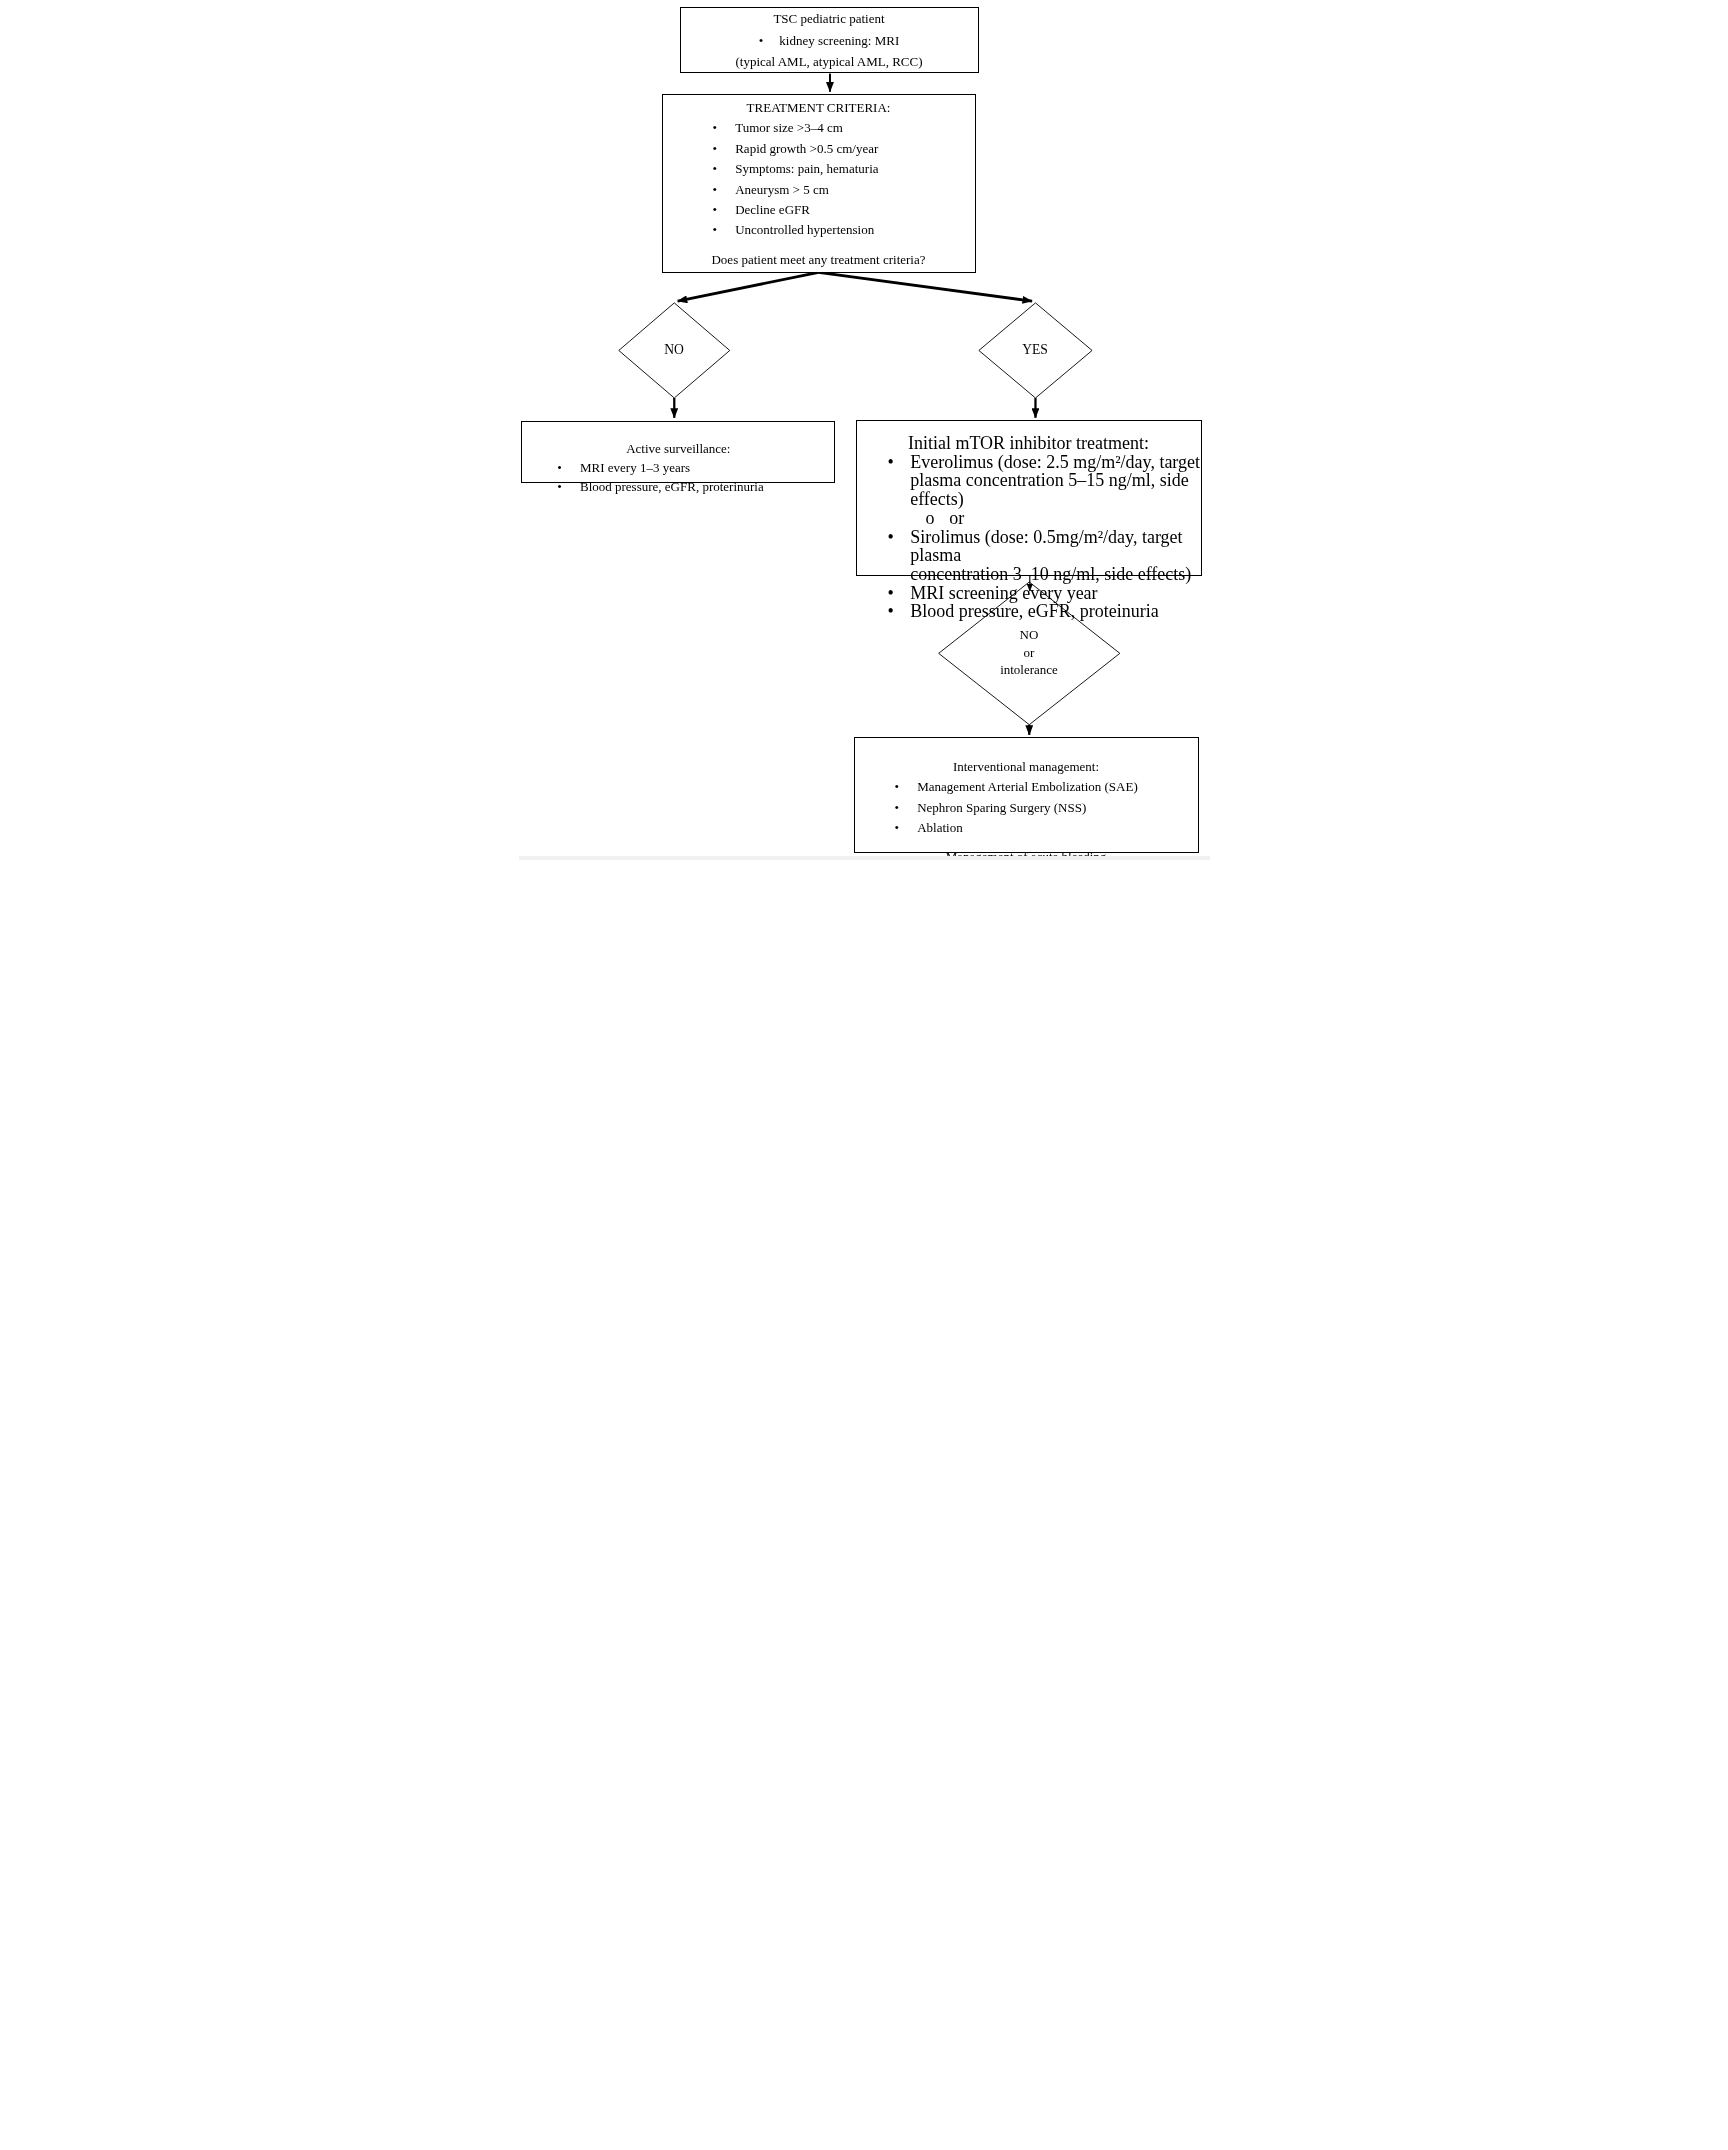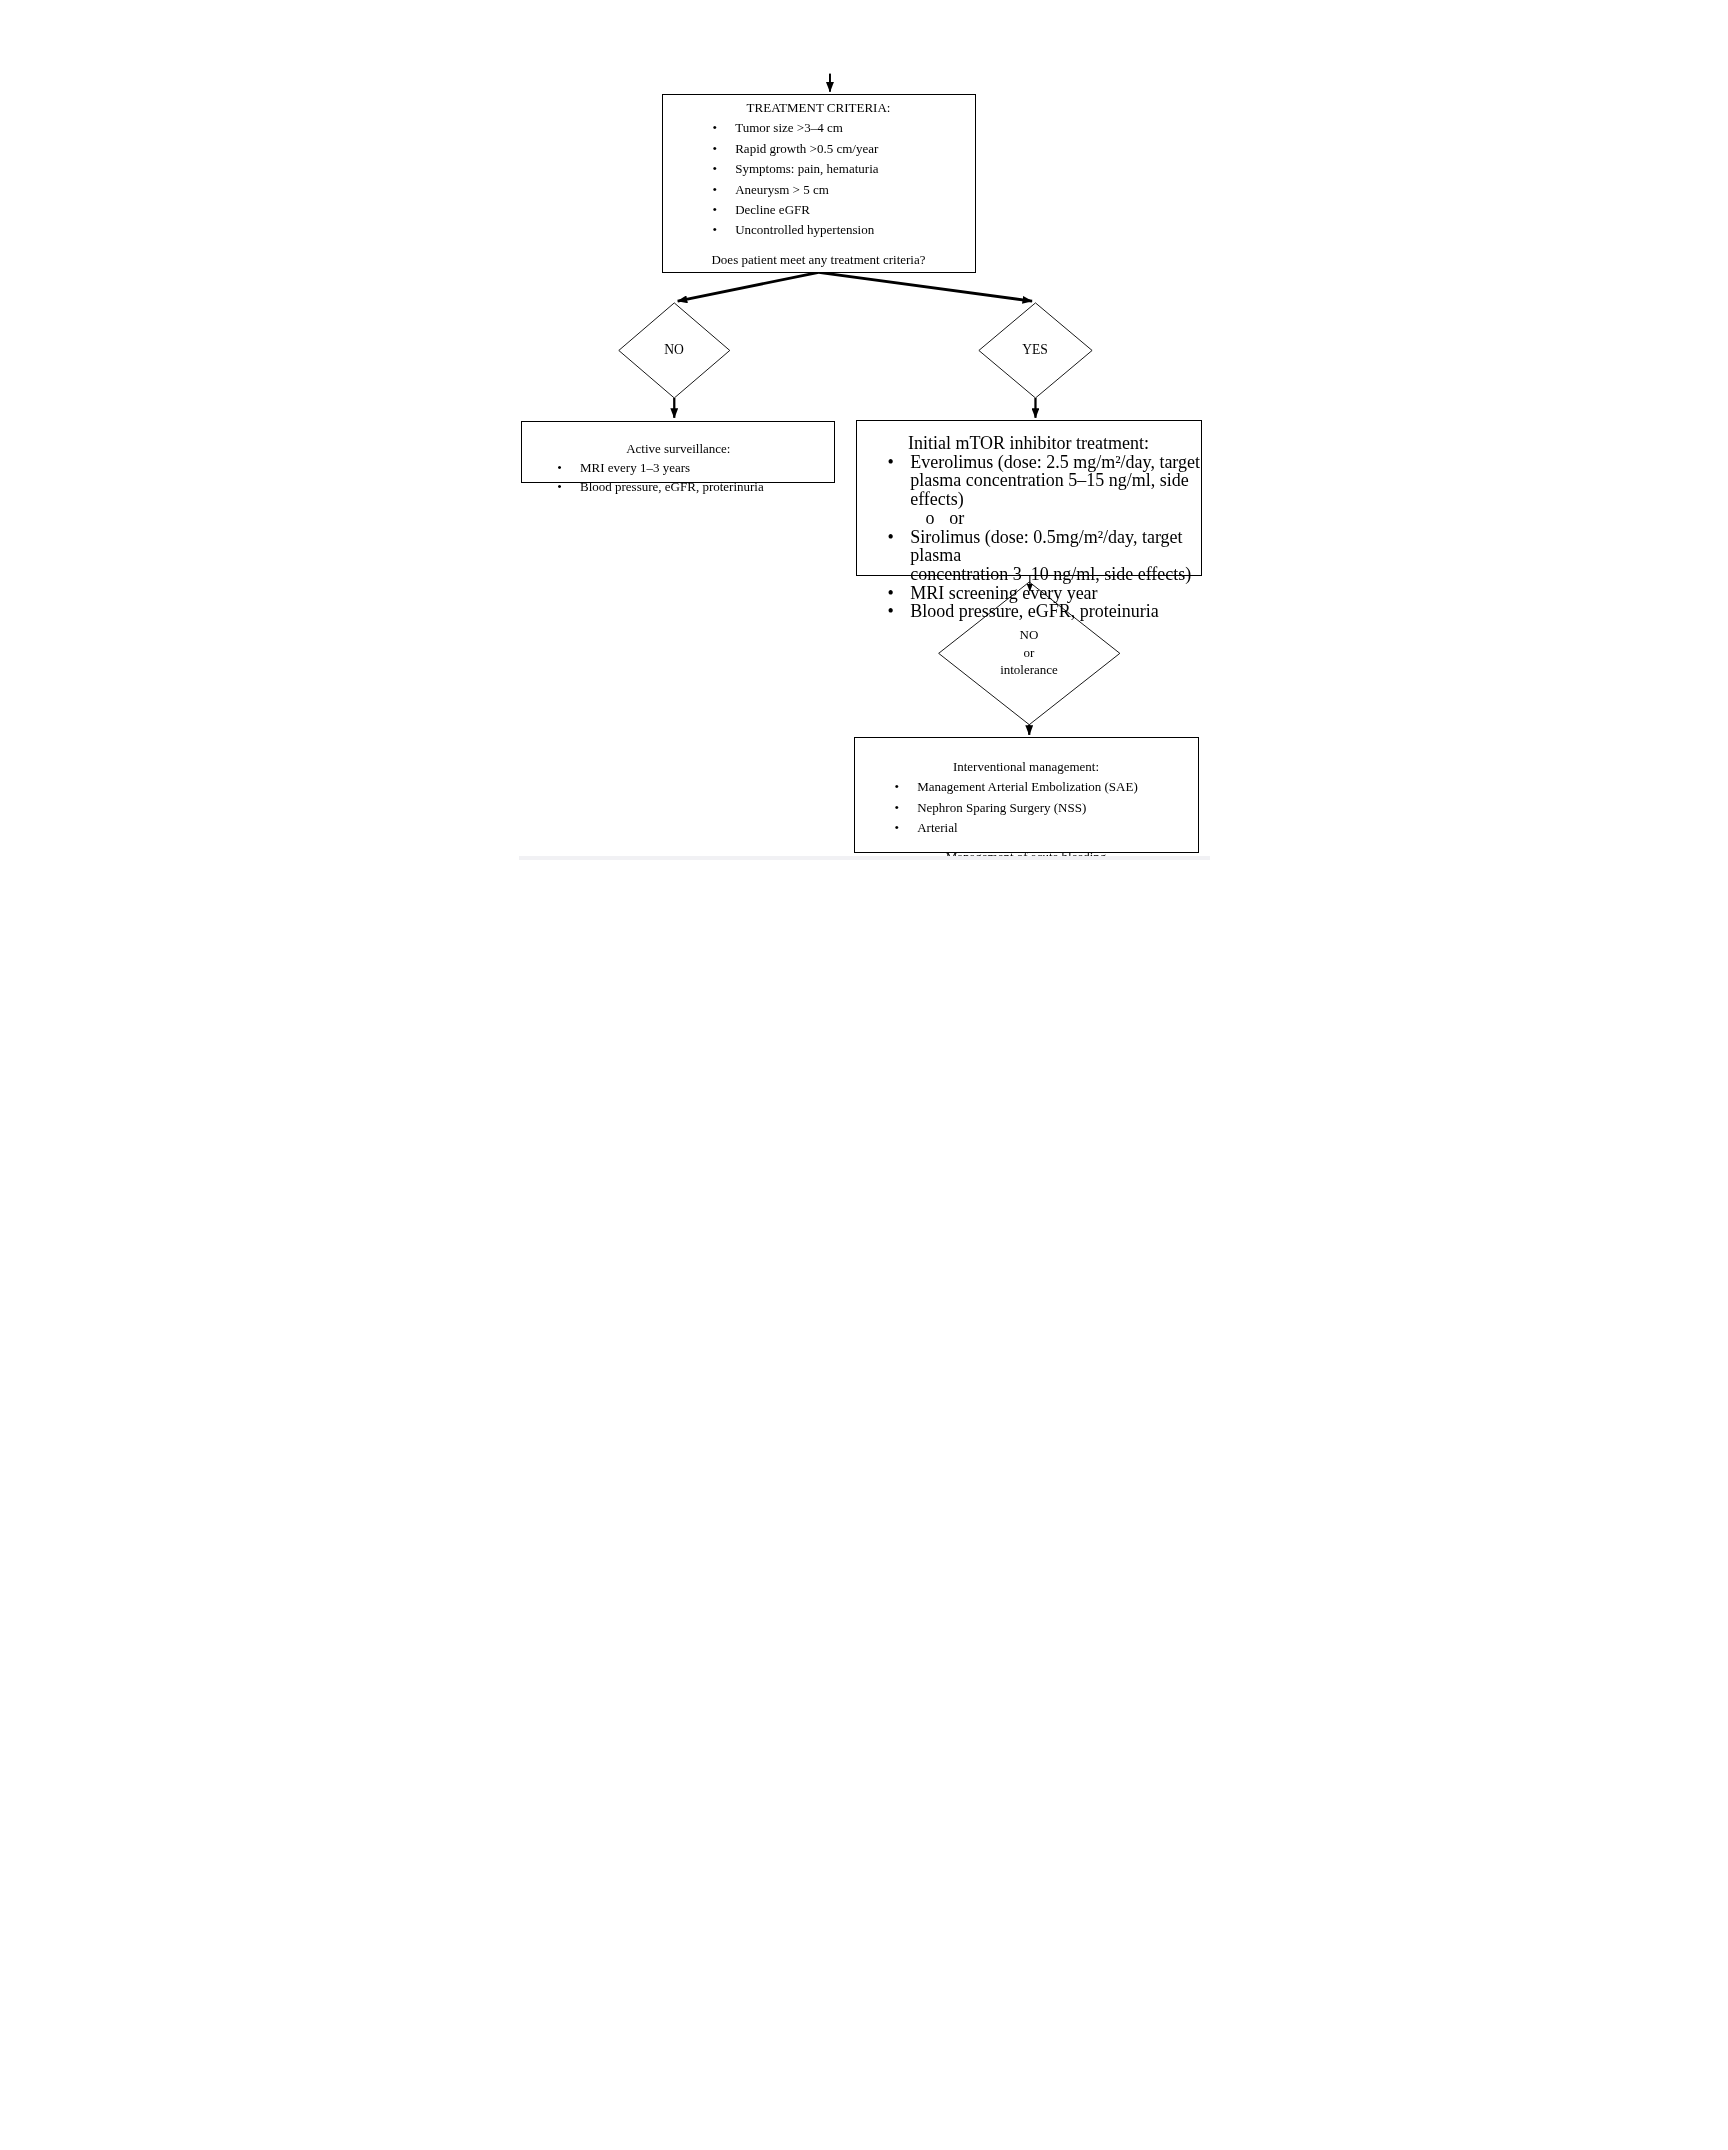--- a/index.html
+++ b/index.html
@@ -79,20 +79,27 @@
 
     <line x1="549" y1="130" x2="549" y2="162" stroke="#000" stroke-width="3.5" marker-end="url(#ah)"></line>
     <line x1="529" y1="481" x2="280" y2="532" stroke="#000" stroke-width="5" marker-end="url(#ah)"></line>
     <line x1="529" y1="481" x2="906" y2="532" stroke="#000" stroke-width="5" marker-end="url(#ah)"></line>
     <line x1="274" y1="703" x2="274" y2="738" stroke="#000" stroke-width="4" marker-end="url(#ah)"></line>
     <line x1="912" y1="703" x2="912" y2="738" stroke="#000" stroke-width="4" marker-end="url(#ah)"></line>
     <line x1="902" y1="1017" x2="902" y2="1044" stroke="#000" stroke-width="2" marker-end="url(#ah-s)"></line>
     <line x1="901" y1="1280" x2="901" y2="1298" stroke="#000" stroke-width="4" marker-end="url(#ah)"></line>
   </svg>
 
+  <div class="node screening">
+    <div class="center">TSC pediatric patient</div>
+    <div class="center">
+      <span>•</span><span class="inline-gap">kidney screening: MRI</span>
+    </div>
+    <div class="center">(typical AML, atypical AML, RCC)</div>
+  </div>
 
   <div class="node criteria">
     <div class="title center">TREATMENT CRITERIA:</div>
     <div class="b">
       <span class="m">•</span>
       <span class="t">Tumor size &gt;3–4 cm</span>
     </div>
     <div class="b">
       <span class="m">•</span>
       <span class="t">Rapid growth &gt;0.5 cm/year</span>
@@ -167,20 +174,20 @@
     <div class="b">
       <span class="m">•</span>
       <span class="t">Management Arterial Embolization (SAE)</span>
     </div>
     <div class="b">
       <span class="m">•</span>
       <span class="t">Nephron Sparing Surgery (NSS)</span>
     </div>
     <div class="b">
       <span class="m">•</span>
-      <span class="t">Arterial</span>
+      <span class="t">Ablation</span>
     </div>
     <div class="footer center">Management of acute bleeding</div>
   </div>
 
   <div class="page-strip"></div>
 </div>
 
 
 </body></html>

